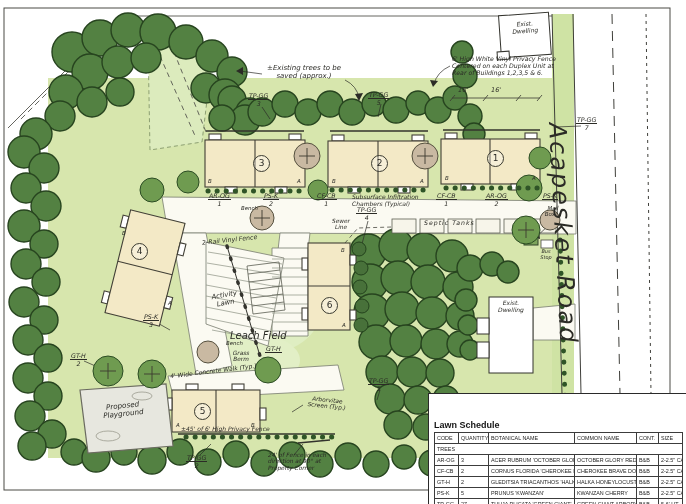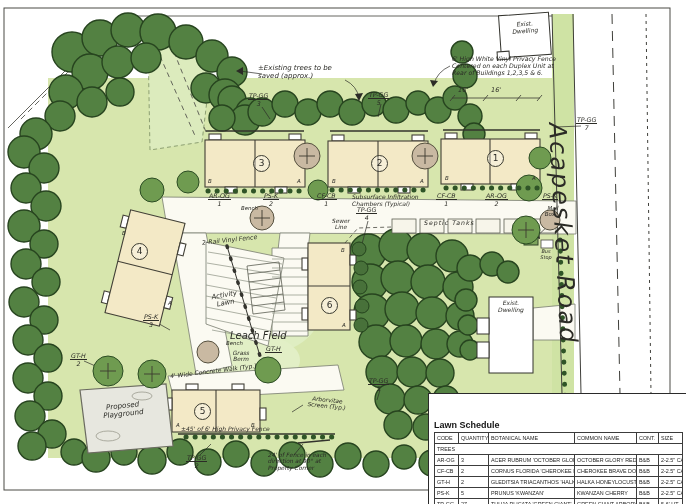--- a/index.html
+++ b/index.html
@@ -372,21 +372,21 @@
 
   <g stroke="#2f5427" stroke-linecap="round" fill="none">
     <path d="M208,191 L302,191" stroke-width="5" stroke-dasharray="0.1 9"></path>
     <path d="M332,190 L426,190" stroke-width="5" stroke-dasharray="0.1 9"></path>
     <path d="M446,188 L538,188" stroke-width="5" stroke-dasharray="0.1 9"></path>
     <path d="M186,437 L332,437" stroke-width="5" stroke-dasharray="0.1 9"></path>
     <path d="M560,240 L566,430" stroke-width="5" stroke-dasharray="0.1 11"></path>
   </g>
 </svg>
 
-<div class="lbl" style="left:258px;top:65px;width:92px;font-size:7px;text-align:left">±Existing trees to be saved (approx.)</div>
+<div class="lbl" style="left:258px;top:65px;width:92px;font-size:7px;text-align:center">±Existing trees to be saved (approx.)</div>
 
 <div class="lbl" style="left:452px;top:56px;width:110px;font-size:6.2px">6' High White Vinyl Privacy Fence Centered on each Duplex Unit at Rear of Buildings 1,2,3,5 &amp; 6.</div>
 
 <div class="lbl" style="left:458px;top:87px;font-size:6.5px">16'</div>
 <div class="lbl" style="left:491px;top:87px;font-size:6.5px">16'</div>
 
 <div class="lbl" style="left:505px;top:21px;width:40px;font-size:6px;text-align:center;transform:rotate(-4deg)">Exist. Dwelling</div>
 <div class="lbl" style="left:496px;top:300px;width:30px;font-size:6px;text-align:center">Exist. Dwelling</div>
 
 <div class="lbl rot" style="left:570px;top:122px;width:240px;font-size:24px;letter-spacing:2px;transform:rotate(87deg);white-space:nowrap">Acapesket Road</div>

